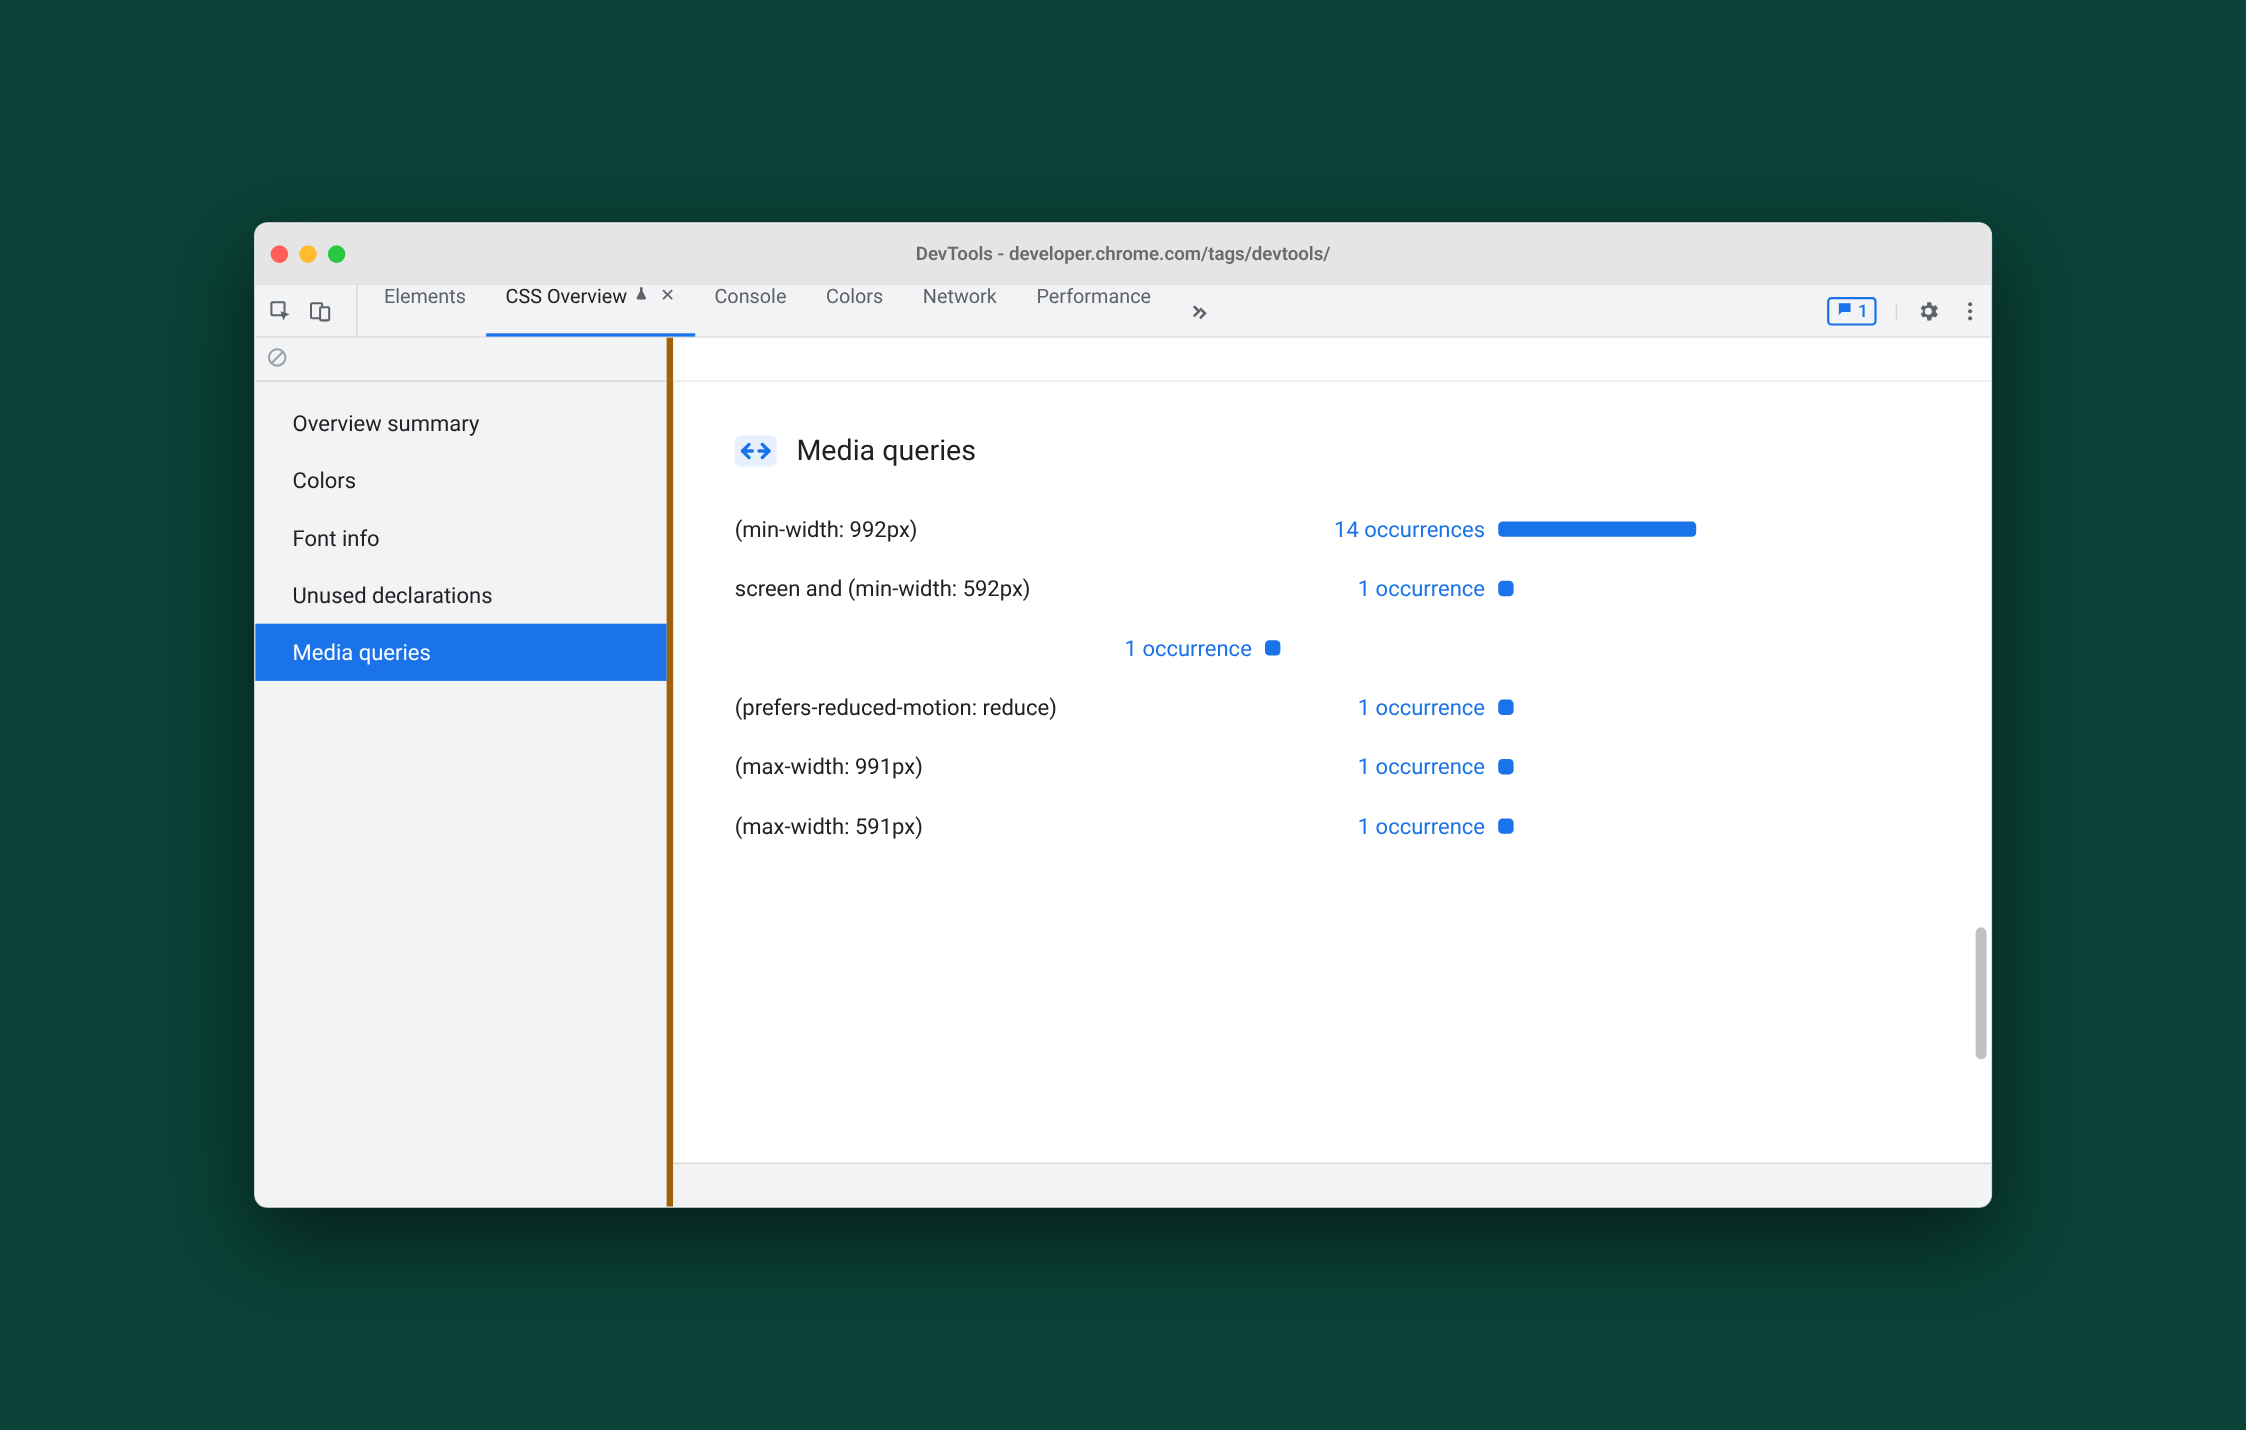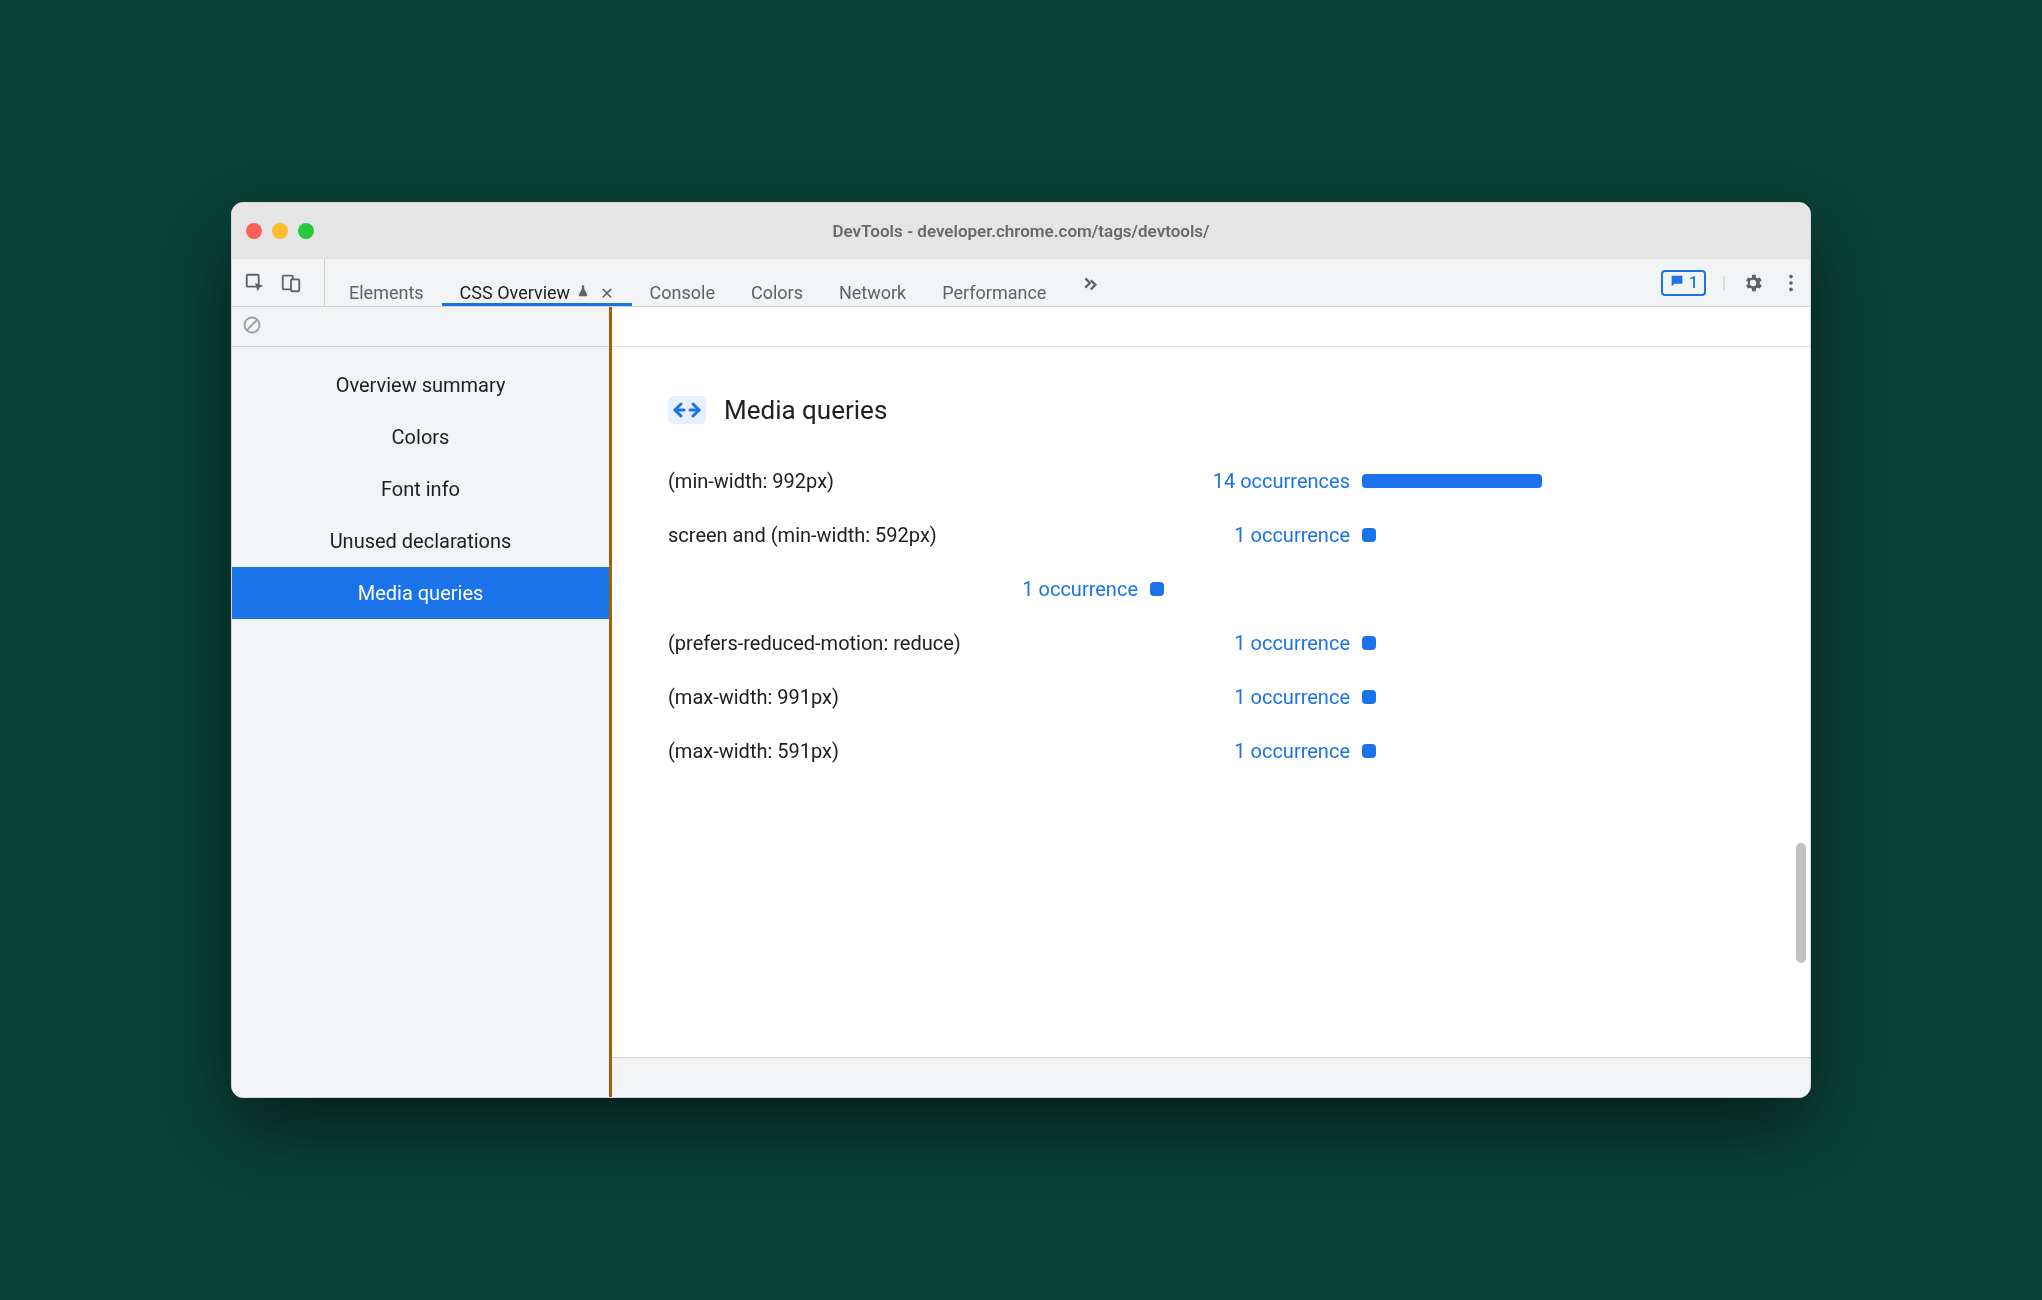--- a/index.html
+++ b/index.html
@@ -48,42 +48,42 @@
     background: #f1f3f4;
     border-bottom: 1px solid #d0d0d0;
     display: flex;
     align-items: stretch;
     padding: 0 8px 0 12px;
   }
   .toolbar-left { display:flex; align-items:center; gap:14px; padding-right:22px; border-right: 1px solid #d0d0d0; margin-right: 6px;}
   .icon-btn { width:22px; height:22px; display:flex; align-items:center; justify-content:center; color:#5f6368; cursor:pointer; }
   .tabs { display:flex; align-items:stretch; }
   .tab {
-    display:flex; align-items:flex-end; gap:6px;
+    display:flex; align-items:flex-start; gap:6px;
     padding: 0 18px;
     font-size: 18px;
     color: #5f6368;
     cursor:pointer;
     border-bottom: 3px solid transparent;
   }
   .tab.active { color:#202124; border-bottom-color:#1a73e8; }
   .tab .close { font-size:16px; color:#5f6368; margin-left:4px; }
   .flask { color:#5f6368; }
   .toolbar-spacer { flex:1; }
   .toolbar-right { display:flex; align-items:center; gap:16px; padding-left:10px;}
   .chip {
     display:flex; align-items:center; gap:4px;
     border:2px solid #1a73e8; border-radius:4px;
     padding: 1px 6px;
     color:#1a73e8; font-size:16px; font-weight:500;
   }
   .more-tabs { display:flex; align-items:center; padding:0 14px; color:#5f6368; cursor:pointer; }
 
   .body { display:flex; height: 790px; }
-  .sidebar { width: 380px; background:#f1f3f4; border-right:3px solid #a16207; display:flex; flex-direction:column;text-align:center; }
+  .sidebar { width: 380px; background:#f1f3f4; border-right:6px solid #a16207; display:flex; flex-direction:column; }
   .sidebar-actions { height:40px; border-bottom:1px solid #d0d0d0; display:flex; align-items:center; padding:0 10px; }
   .no-icon { color:#9aa0a6; }
   .nav { padding: 12px 0; }
   .nav-item {
     padding: 14px 34px;
     font-size: 20px;
     color:#202124;
     cursor:pointer;
     white-space:nowrap;
   }

